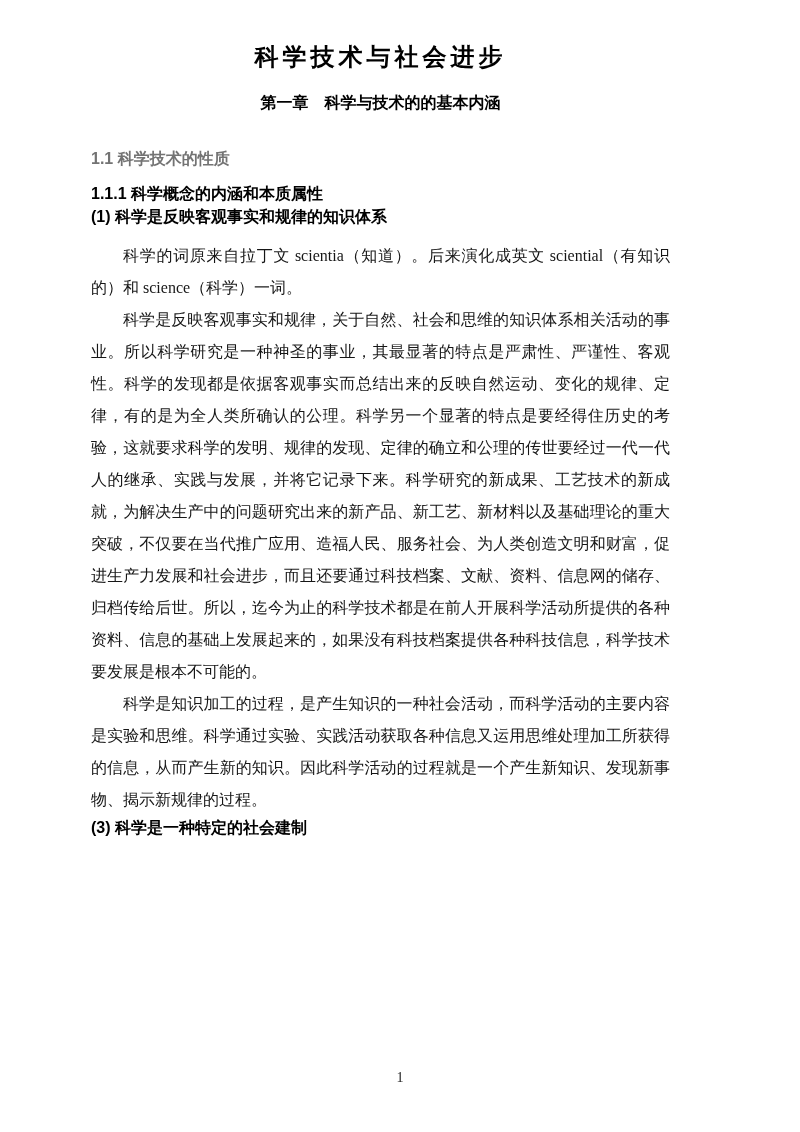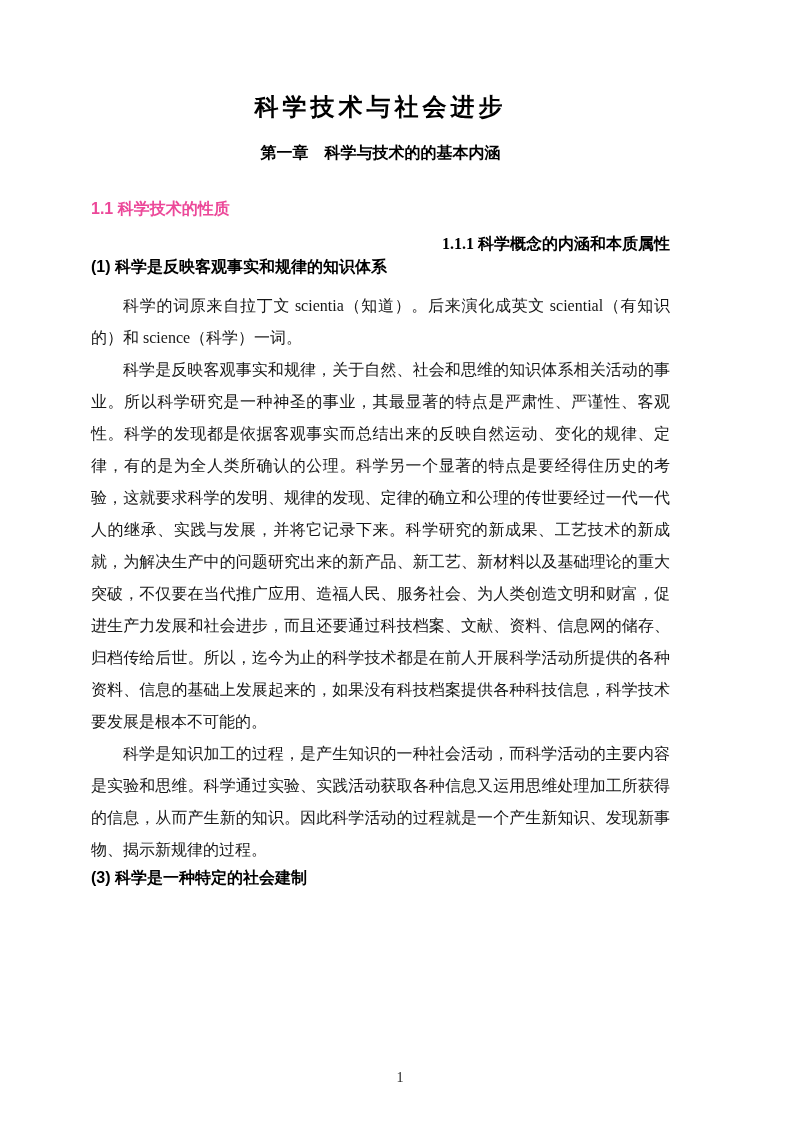--- a/index.html
+++ b/index.html
@@ -10,21 +10,21 @@
     background: #ffffff;
     overflow: hidden;
   }
 
   .page {
     position: relative;
     width: 759px;
     height: 1132px;
     background: #ffffff;
     color: #111111;
-    padding: 90px 89px 0 91px;
+    padding: 40px 89px 0 91px;
     font-family: "Liberation Serif", "DejaVu Serif", serif;
   }
 
   
   .doc-title {
     text-align: center;
     font-family: "Liberation Sans", "DejaVu Sans", sans-serif;
     font-weight: 700;
     font-size: 24px;
     line-height: 34px;
@@ -55,30 +55,29 @@
     color: #000000;
   }
 
   
   .section-heading {
     margin-top: 34px;
     font-family: "Liberation Sans", "DejaVu Sans", sans-serif;
     font-weight: 700;
     font-size: 16px;
     line-height: 22px;
-    color: #ec4899;
+    color: #737373;
   }
   .subsection-heading {
     margin-top: 13px;
-    font-family: Liberation Serif, serif;
+    font-family: Liberation Sans, sans-serif;
     font-weight: 700;
     font-size: 16px;
     line-height: 22px;
     color: #000000;
-    text-align: right;
   }
 
   
   .item-heading {
     margin-top: 0;
     font-family: "Liberation Sans", "DejaVu Sans", sans-serif;
     font-weight: 700;
     font-size: 16px;
     line-height: 24px;
     color: #000000;

